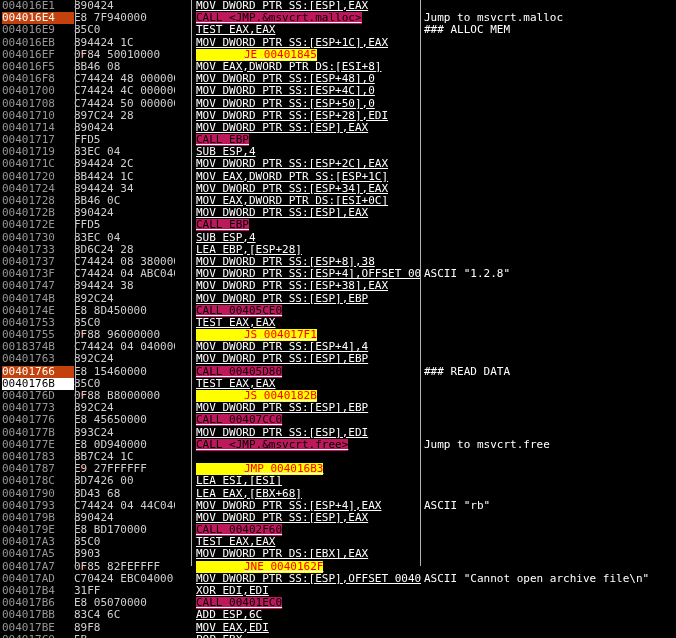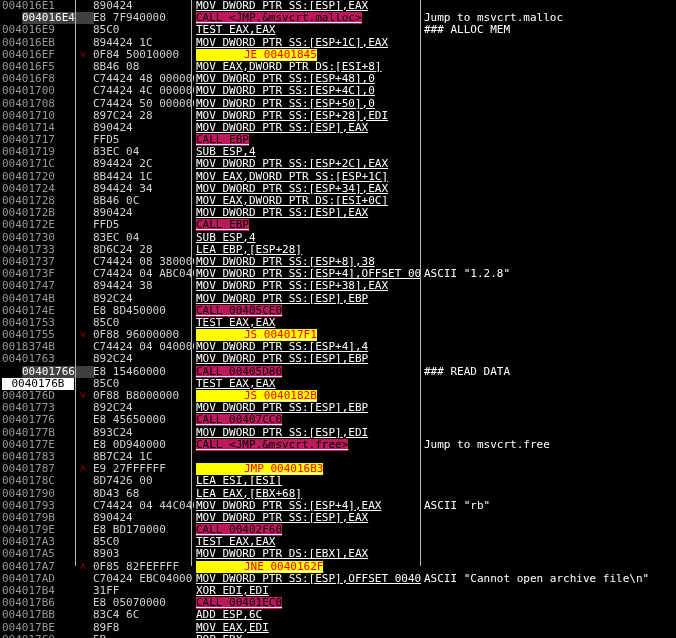--- a/index.html
+++ b/index.html
@@ -53,37 +53,35 @@
     font-size: 11px;
     line-height: 12.2px;
     letter-spacing: 0px;
   }
   .c-addr {
     left: 2px;
     width: 72px;
     color: #969696;
   }
   .c-addr.bp {
-    background: #404040;
+    background: #c2410c;
     color: #ffffff;
-    margin-left: 20px;
   }
   .c-addr.sel {
     background: #ffffff;
     color: #000000;
-    text-align: center;
   }
   .c-arrow {
     left: 78px;
     width: 10px;
     color: #a00000;
     text-align: center;
   }
   .c-hex {
-    left: 93px;
+    left: 74px;
     width: 101px;
     overflow: hidden;
     color: #d0d0d0;
   }
   .c-instr {
     left: 196px;
     width: 225px;
     overflow: hidden;
     color: #ffffff;
     text-decoration: underline;

